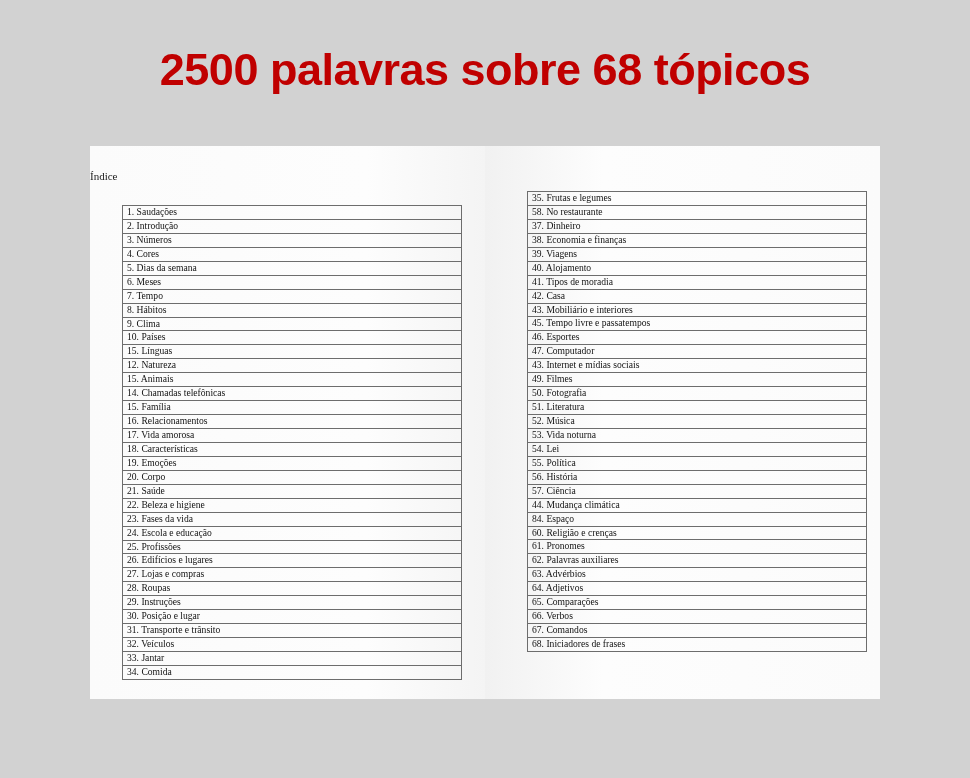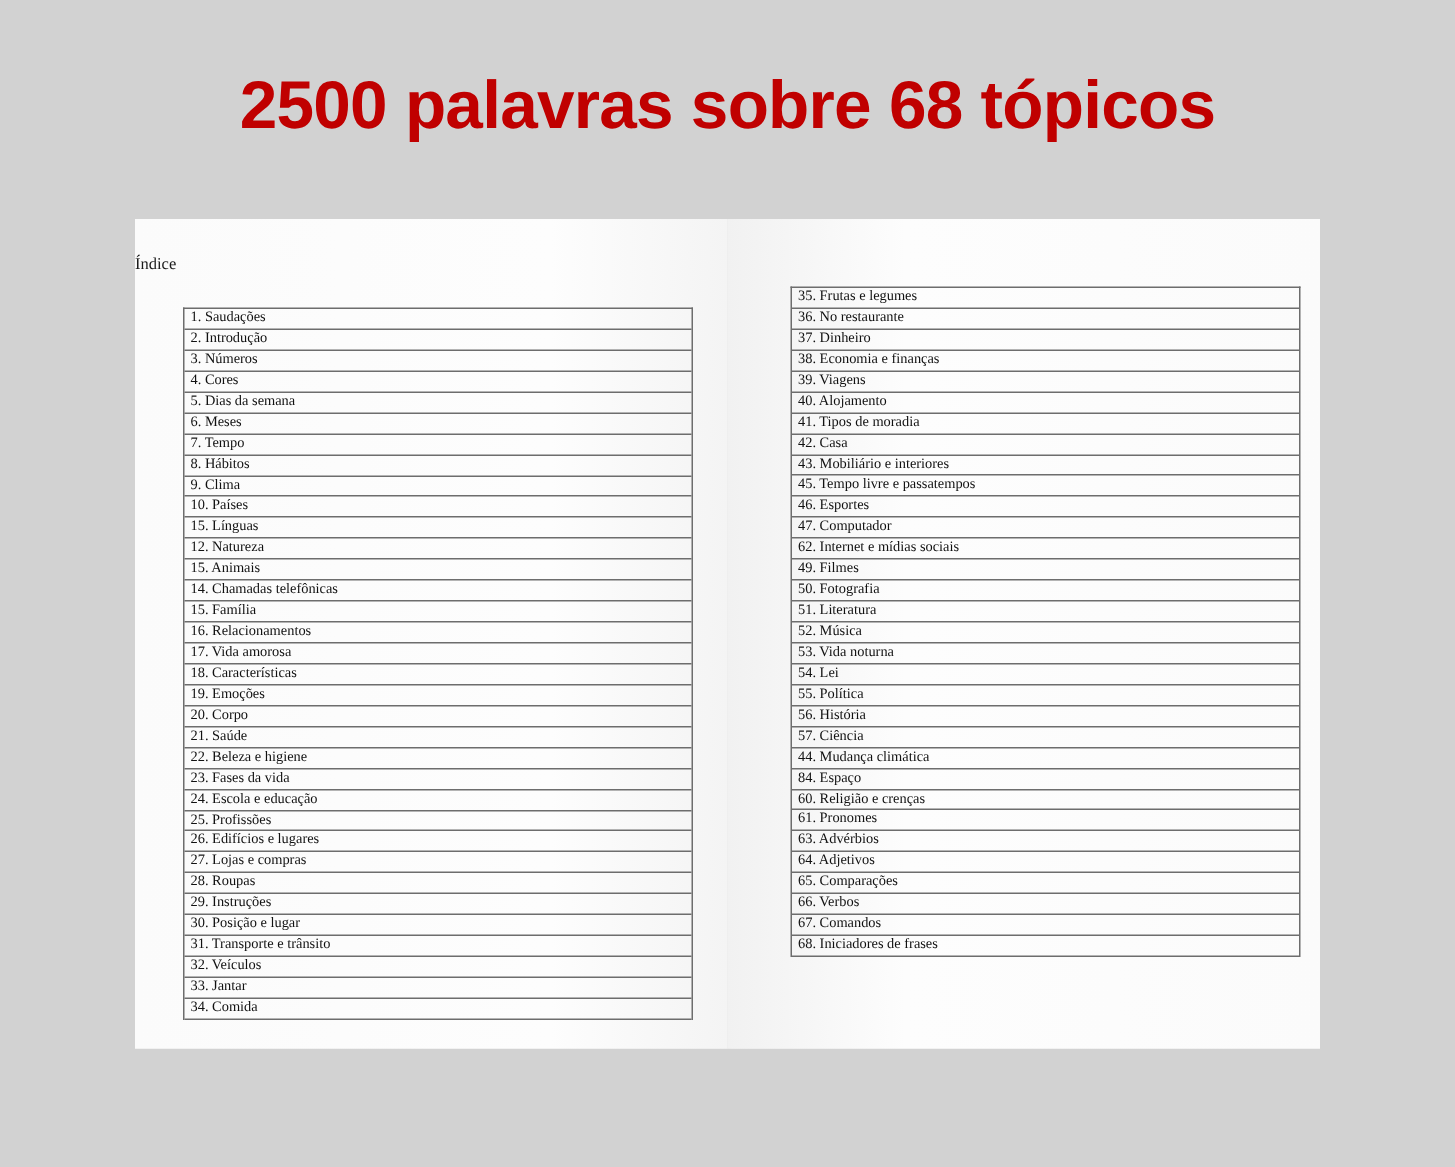--- a/index.html
+++ b/index.html
@@ -141,45 +141,46 @@
         <div class="toc-row">33. Jantar</div>
         <div class="toc-row">34. Comida</div>
       </div>
     </div>
 
     <div class="gutter"></div>
 
     <div class="sheet right">
       <div class="toc">
         <div class="toc-row">35. Frutas e legumes</div>
-        <div class="toc-row">36. No restaurante</div>
+        <div class="toc-row">58. No restaurante</div>
         <div class="toc-row">37. Dinheiro</div>
         <div class="toc-row">38. Economia e finanças</div>
         <div class="toc-row">39. Viagens</div>
         <div class="toc-row">40. Alojamento</div>
         <div class="toc-row">41. Tipos de moradia</div>
         <div class="toc-row">42. Casa</div>
         <div class="toc-row">43. Mobiliário e interiores</div>
         <div class="toc-row">45. Tempo livre e passatempos</div>
         <div class="toc-row">46. Esportes</div>
         <div class="toc-row">47. Computador</div>
-        <div class="toc-row">62. Internet e mídias sociais</div>
+        <div class="toc-row">43. Internet e mídias sociais</div>
         <div class="toc-row">49. Filmes</div>
         <div class="toc-row">50. Fotografia</div>
         <div class="toc-row">51. Literatura</div>
         <div class="toc-row">52. Música</div>
         <div class="toc-row">53. Vida noturna</div>
         <div class="toc-row">54. Lei</div>
         <div class="toc-row">55. Política</div>
         <div class="toc-row">56. História</div>
         <div class="toc-row">57. Ciência</div>
         <div class="toc-row">44. Mudança climática</div>
         <div class="toc-row">84. Espaço</div>
         <div class="toc-row">60. Religião e crenças</div>
         <div class="toc-row">61. Pronomes</div>
+        <div class="toc-row">62. Palavras auxiliares</div>
         <div class="toc-row">63. Advérbios</div>
         <div class="toc-row">64. Adjetivos</div>
         <div class="toc-row">65. Comparações</div>
         <div class="toc-row">66. Verbos</div>
         <div class="toc-row">67. Comandos</div>
         <div class="toc-row">68. Iniciadores de frases</div>
       </div>
     </div>
 
   </div>

